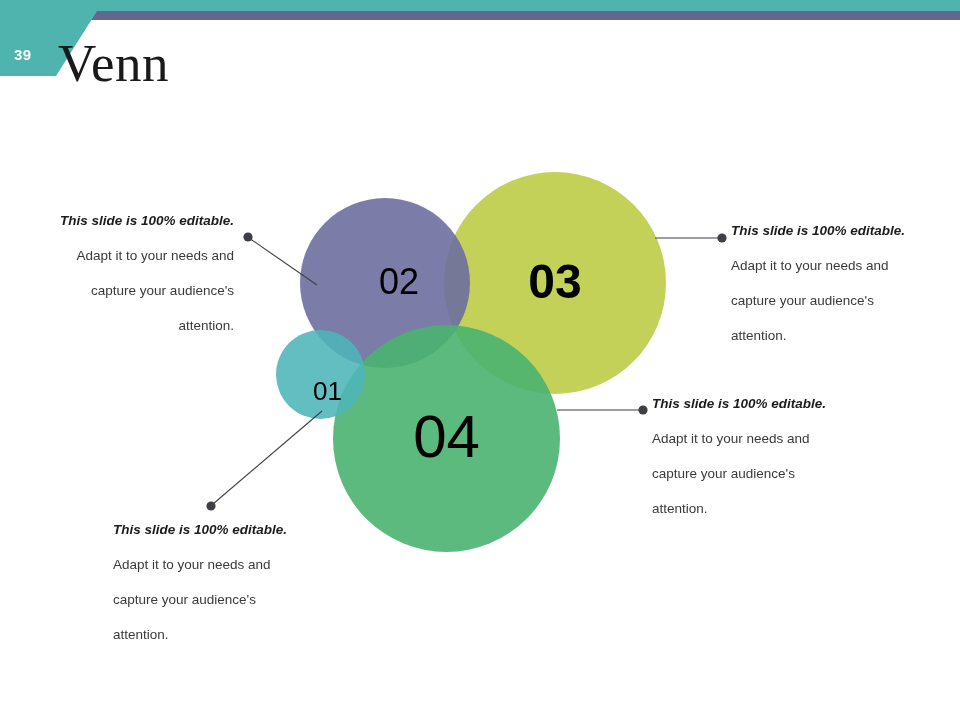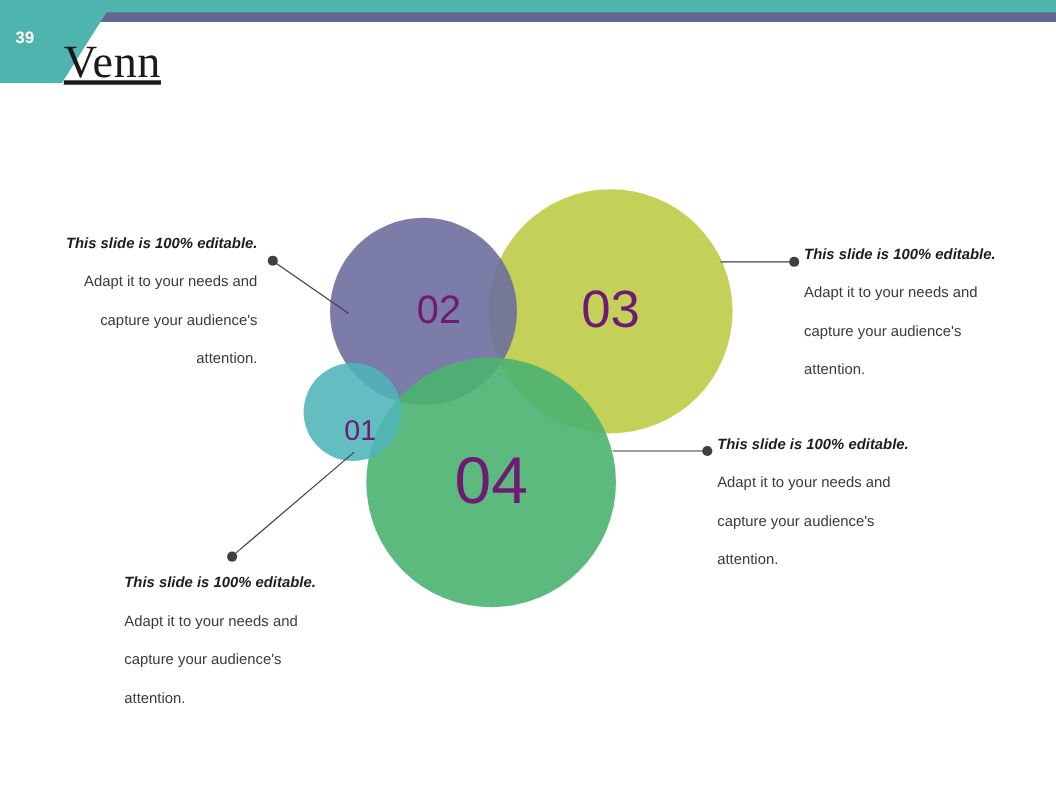--- a/index.html
+++ b/index.html
@@ -44,72 +44,72 @@
     left: 0;
     top: 0;
     width: 104px;
     height: 76px;
     background: #4fb3ae;
     clip-path: polygon(0 0, 104px 0, 56px 76px, 0 76px);
   }
   .badge-number {
     position: absolute;
     left: 14px;
-    top: 26px;
+    top: 46px;
     font-size: 15px;
     font-weight: bold;
     color: #ffffff;
     letter-spacing: 0.3px;
   }
   .slide-title {
     position: absolute;
     left: 58px;
     top: 34px;
     font-family: "Liberation Serif", serif;
-    font-size: 42px;
+    font-size: 53px;
     color: #1a1a1a;
     letter-spacing: 0.5px;
     line-height: 1.1;
-    text-decoration: underline;
   }
 
   
   .venn-stage {
     position: absolute;
     left: 0;
     top: 0;
     width: 960px;
     height: 720px;
   }
   .circle {
     position: absolute;
     border-radius: 50%;
     display: flex;
     align-items: center;
     justify-content: center;
   }
   .circle-label {
-    color: #701a75;
+    color: #000000;
     font-weight: 300;
     font-family: "Liberation Sans", sans-serif;
     user-select: none;
   }
 
   
   .circle-03 {
     left: 444px;
     top: 172px;
     width: 222px;
     height: 222px;
     background: rgba(190, 205, 74, 0.92);
     z-index: 1;
   }
   .circle-03 .circle-label {
     font-size: 48px;
     transform: translate(0px, -2px);
+    font-weight: bold;
   }
 
   
   .circle-02 {
     left: 300px;
     top: 198px;
     width: 170px;
     height: 170px;
     background: rgba(110, 110, 160, 0.90);
     z-index: 2;

